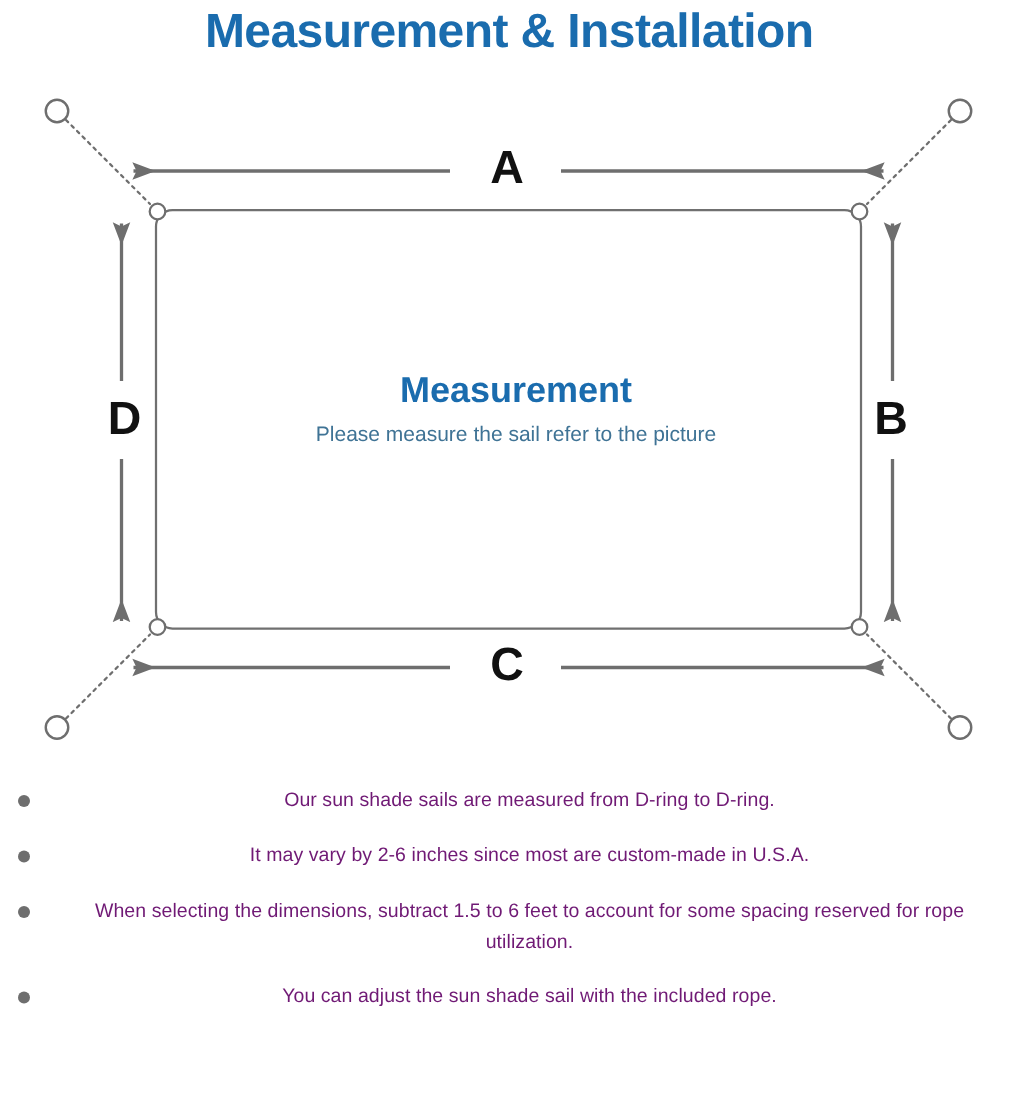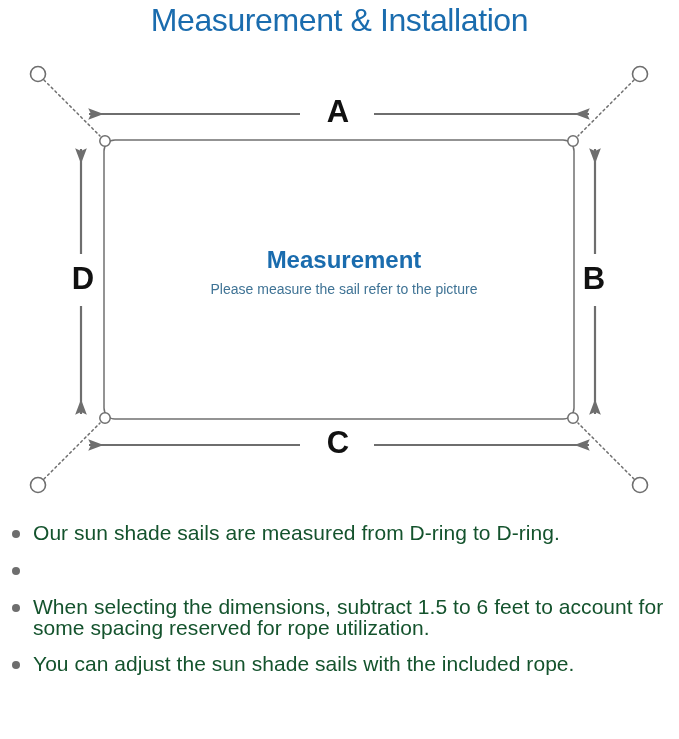--- a/index.html
+++ b/index.html
@@ -19,21 +19,21 @@
   
   #title {
     position: absolute;
     left: 0;
     top: 0;
     width: 679px;
     height: 44px;
     line-height: 40px;
     text-align: center;
     font-size: 32px;
-    font-weight: normal;
+    font-weight: bold;
     letter-spacing: -0.4px;
     color: #1a6cae;
     white-space: nowrap;
   }
 
   
   #diagram {
     position: absolute;
     left: 0;
     top: 44px;
@@ -82,24 +82,25 @@
     position: absolute;
     left: 12px;
     top: 8px;
     width: 8px;
     height: 8px;
     border-radius: 50%;
     background: #6e6e6e;
   }
   .note-text {
     display: block;
-    font-size: 21px;
+    font-size: 13px;
     line-height: 21px;
-    color: #14532d;
+    color: #701a75;
     letter-spacing: 0.05px;
+    text-align: center;
   }
 </style>
 </head>
 <body>
 
 <div id="title">Measurement &amp; Installation</div>
 
 <div id="diagram">
 <svg width="679" height="476" viewBox="0 0 679 476" xmlns="http://www.w3.org/2000/svg">
   <defs>
@@ -163,22 +164,23 @@
 </svg>
 </div>
 
 <div id="notes">
   <div class="note-row">
     <span class="note-bullet"></span>
     <span class="note-text">Our sun shade sails are measured from D-ring to D-ring.</span>
   </div>
   <div class="note-row">
     <span class="note-bullet"></span>
+    <span class="note-text">It may vary by 2-6 inches since most are custom-made in U.S.A.</span>
   </div>
   <div class="note-row">
     <span class="note-bullet"></span>
     <span class="note-text">When selecting the dimensions, subtract 1.5 to 6 feet to account for some spacing reserved for rope utilization.</span>
   </div>
   <div class="note-row">
     <span class="note-bullet"></span>
-    <span class="note-text">You can adjust the sun shade sails with the included rope.</span>
+    <span class="note-text">You can adjust the sun shade sail with the included rope.</span>
   </div>
 </div>
 
 </body></html>

